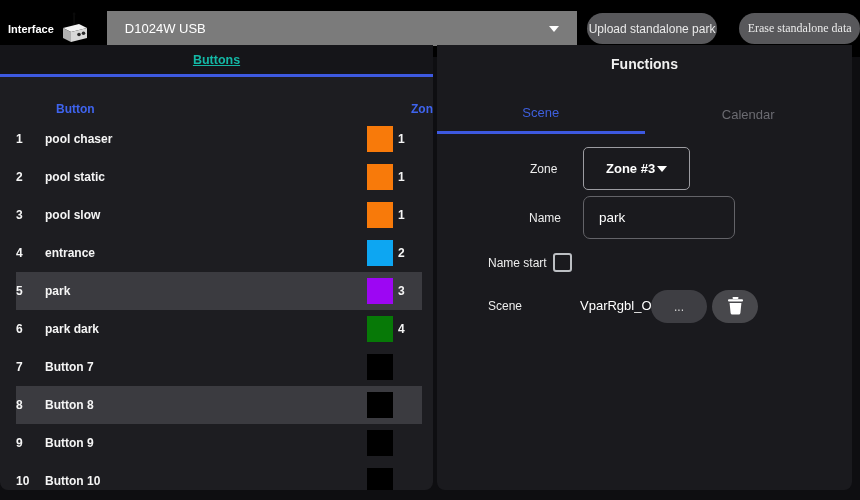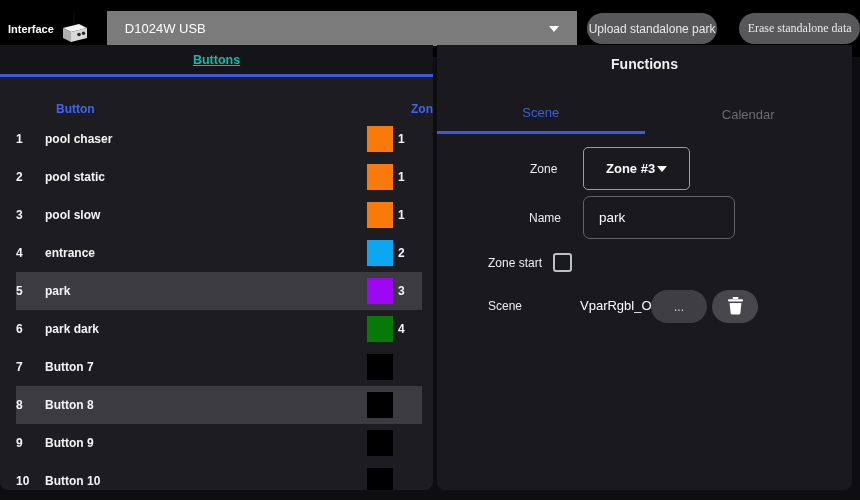--- a/index.html
+++ b/index.html
@@ -210,21 +210,21 @@
 
     <span class="lbl lbl-zone">Zone</span>
     <div class="zone-select">
       <span class="value">Zone #3</span>
       <span class="caret-down"></span>
     </div>
 
     <span class="lbl lbl-name">Name</span>
     <input class="name-input" type="text" value="park" style="">
 
-    <span class="lbl lbl-autostart">Zone start</span>
+    <span class="lbl lbl-autostart">Name start</span>
     <div class="checkbox"></div>
 
     <span class="lbl lbl-scene">Scene</span>
     <span class="scene-value">VparRgbl_ON</span>
     <button class="more-pill">...</button>
     <button class="trash-pill">
       <span>
         <svg width="17" height="19" viewBox="0 0 17 19">
           <rect x="1" y="3.2" width="15" height="2.3" rx="1" fill="#fff"></rect>
           <rect x="5.5" y="0.9" width="6" height="2" rx="0.8" fill="#fff"></rect>

